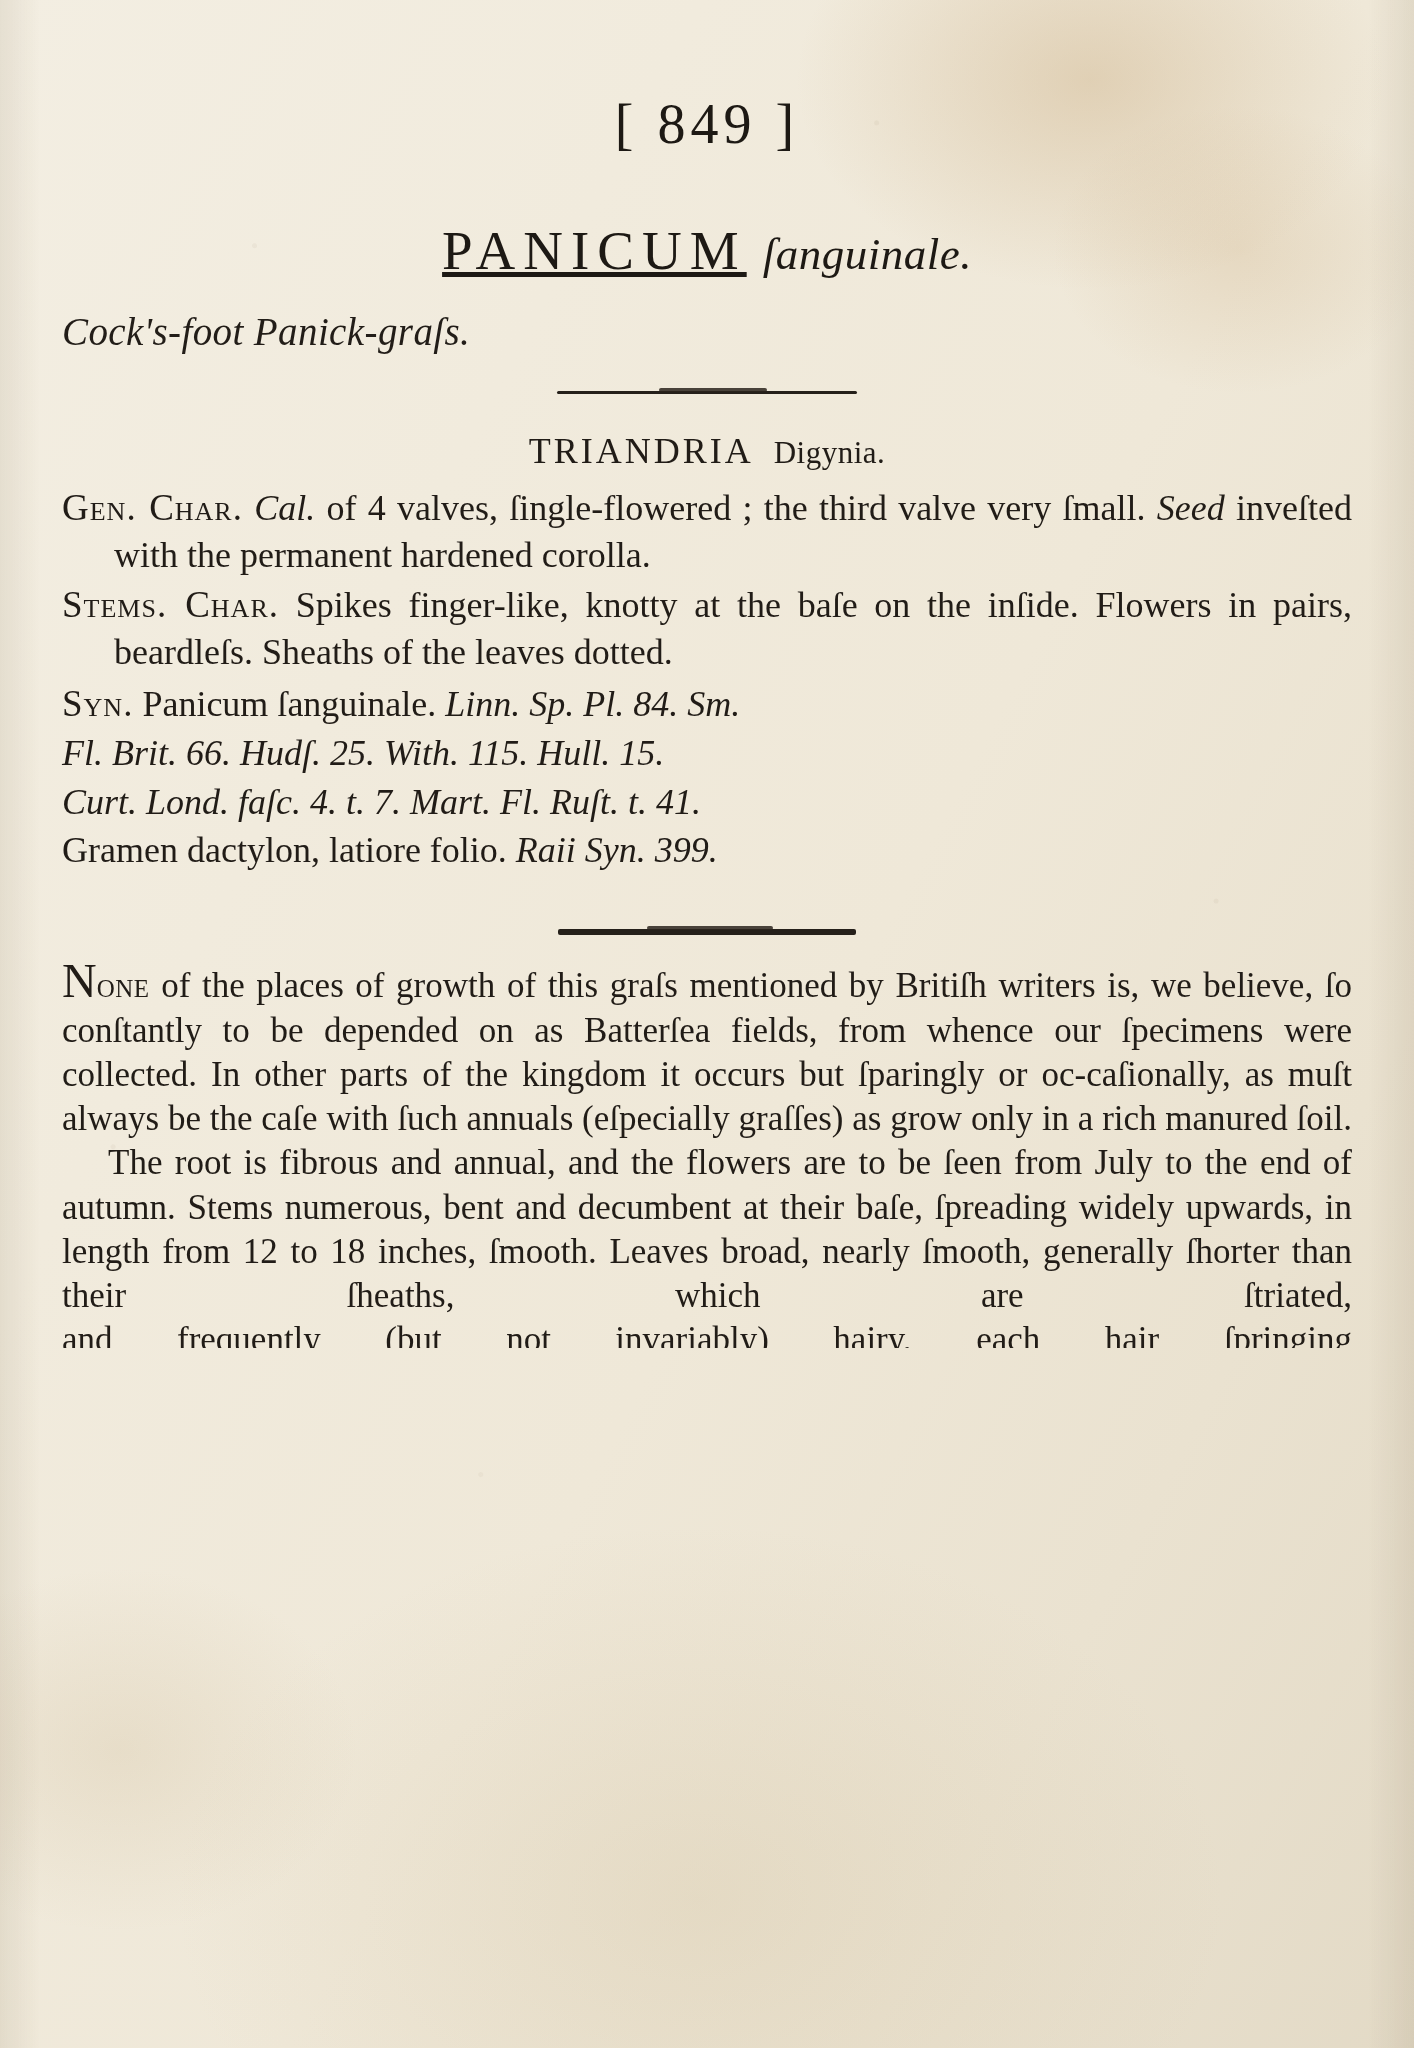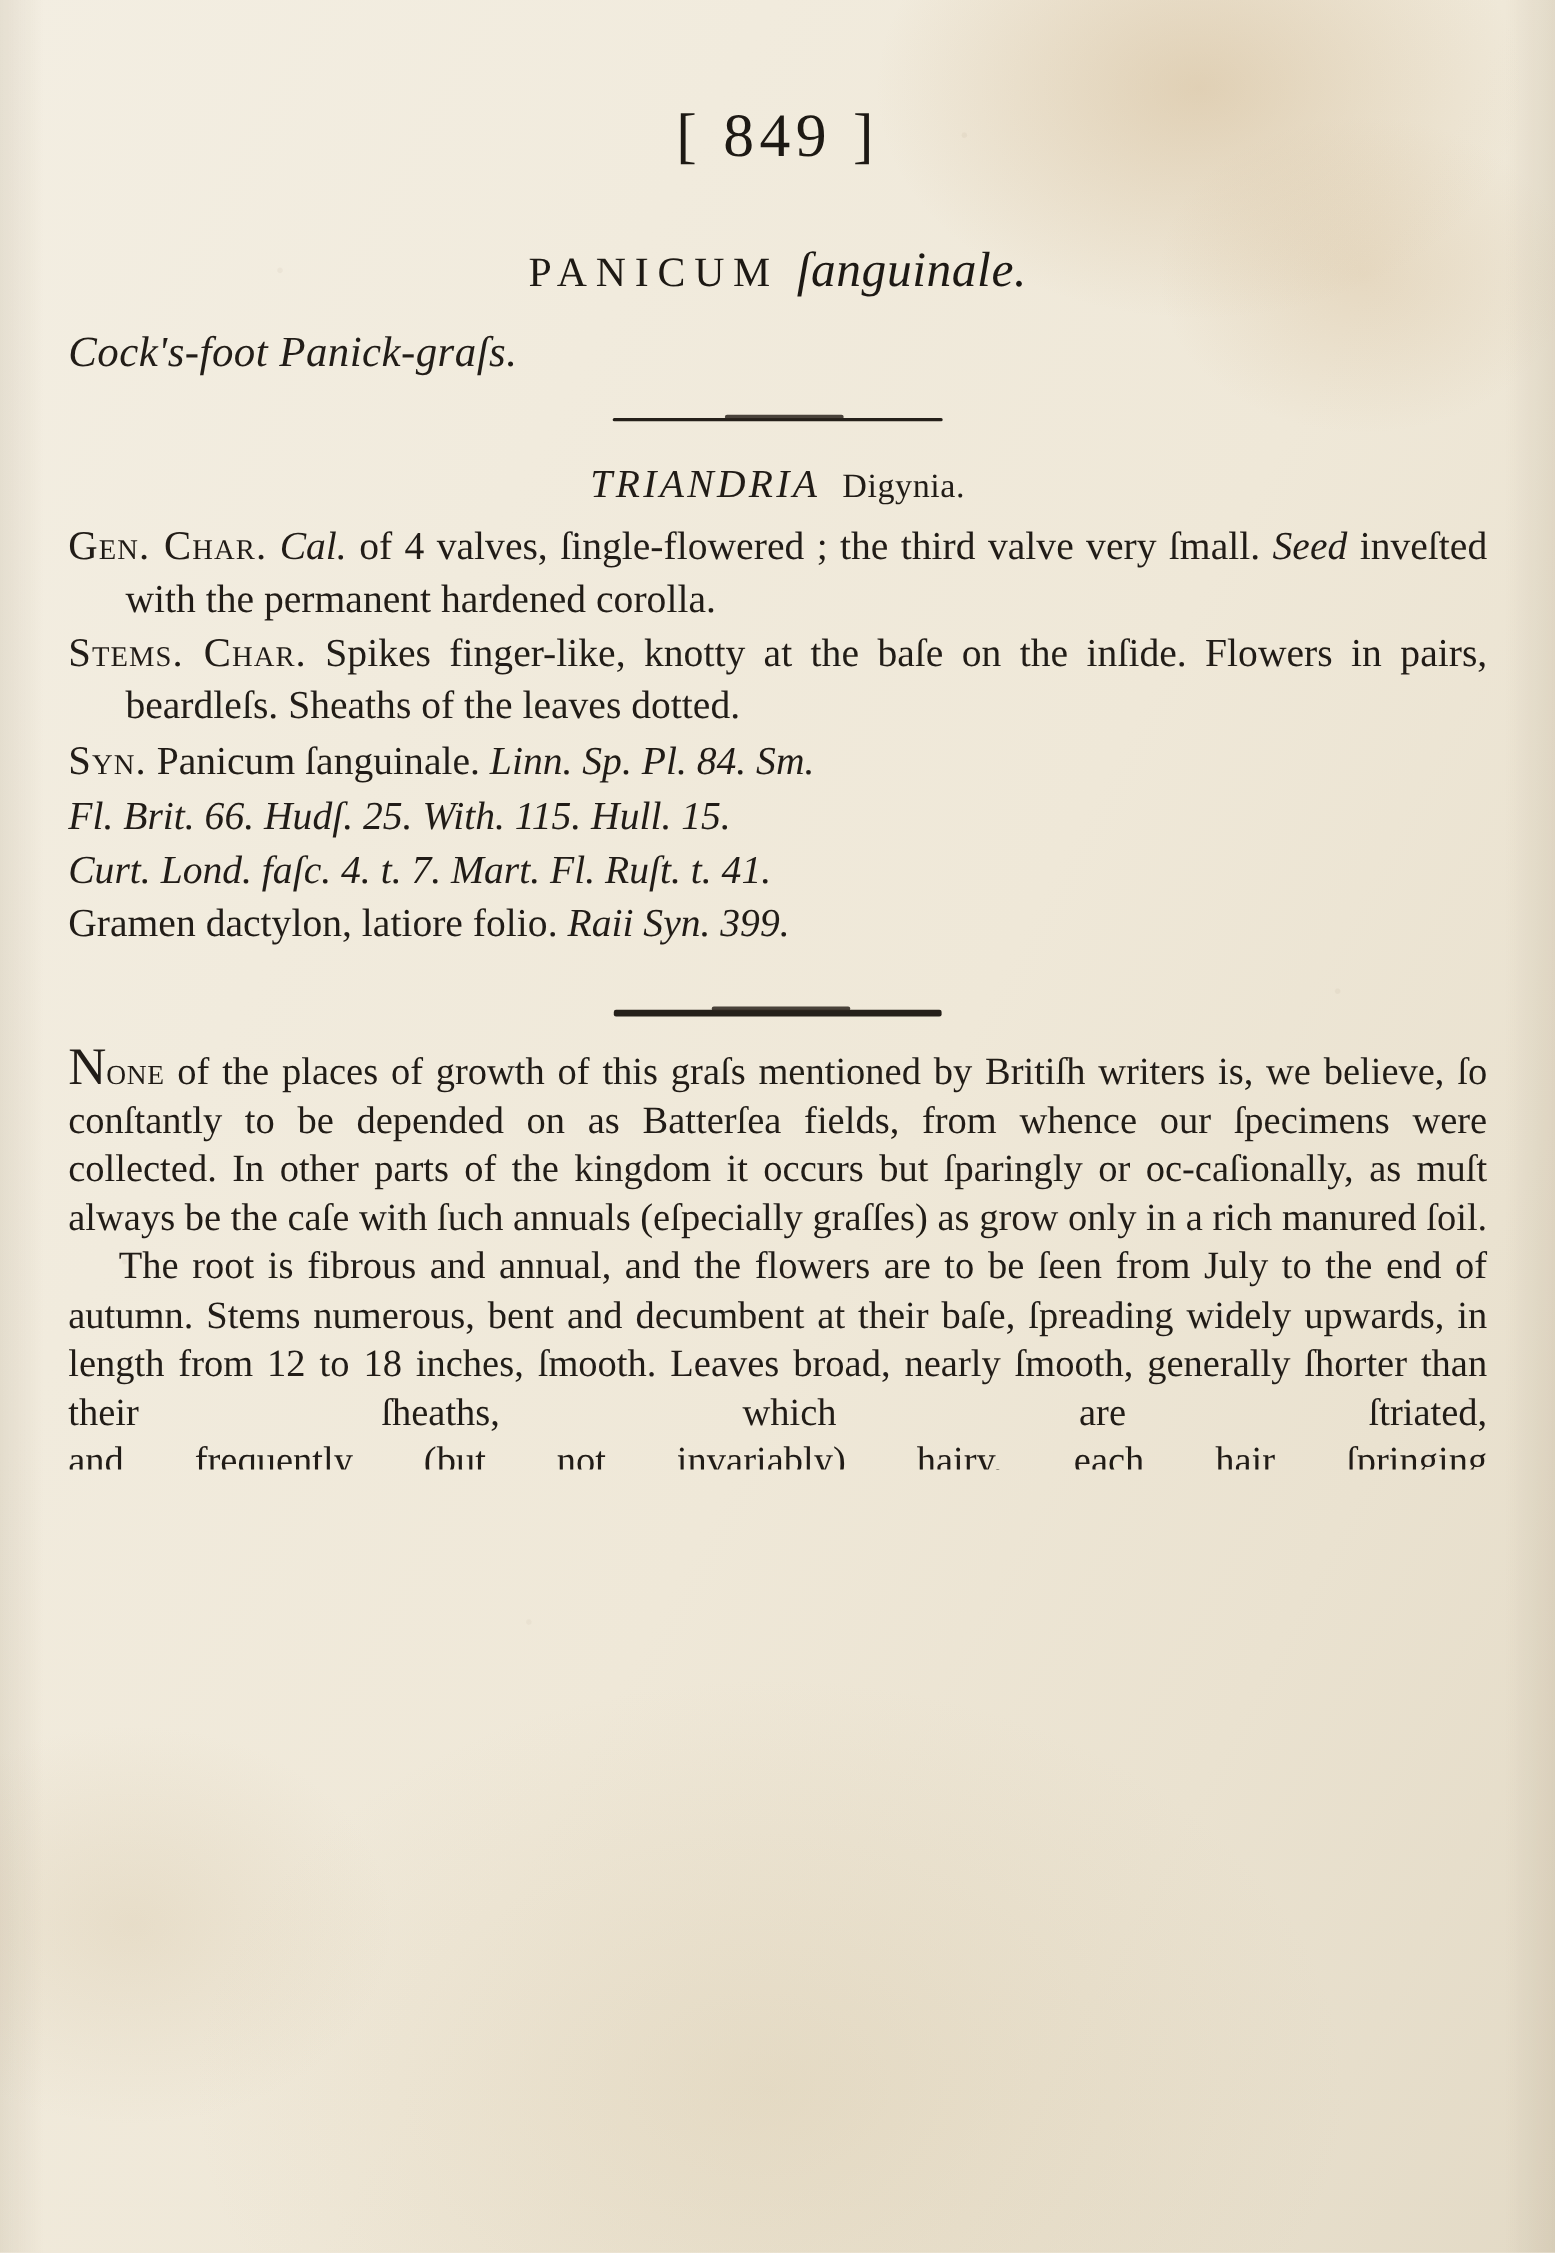--- a/index.html
+++ b/index.html
@@ -63,21 +63,22 @@
   
   .species-title {
     text-align: center;
     font-size: 45px;
     margin-top: 63px;
     color: #1d1914;
     white-space: nowrap;
   }
   .species-title .genus {
     letter-spacing: 8px;
-    font-size: 38px;
+    font-size: 55px;
+    text-decoration: underline;
   }
   .species-title .epithet {
     letter-spacing: 0.5px;
     margin-left: 16px;
     font-style: italic;
   }
   .common-name {
     text-align: left;
     font-style: italic;
     font-size: 39px;
@@ -118,21 +119,20 @@
   .rule.thick::before { height: 6px; top: 3px; }
   .rule.thick::after { left: 30%; right: 28%; top: 0; height: 4px; }
 
   
   .class-line {
     text-align: center;
     margin-top: 33px;
     font-size: 36px;
   }
   .class-line .order {
-    font-style: italic;
     letter-spacing: 3px;
   }
   .class-line .sub {
     font-size: 31px;
     margin-left: 20px;
     letter-spacing: 0.5px;
   }
 
   
   .desc {

